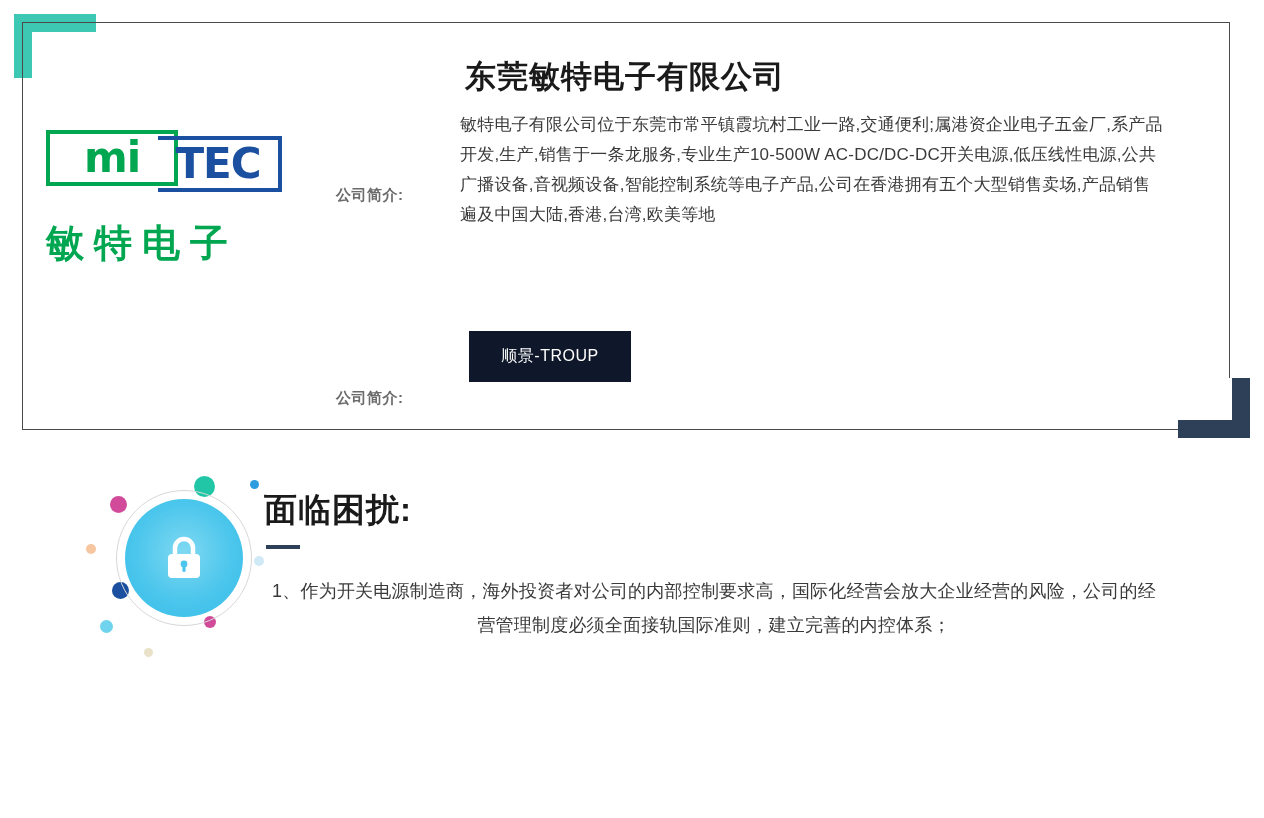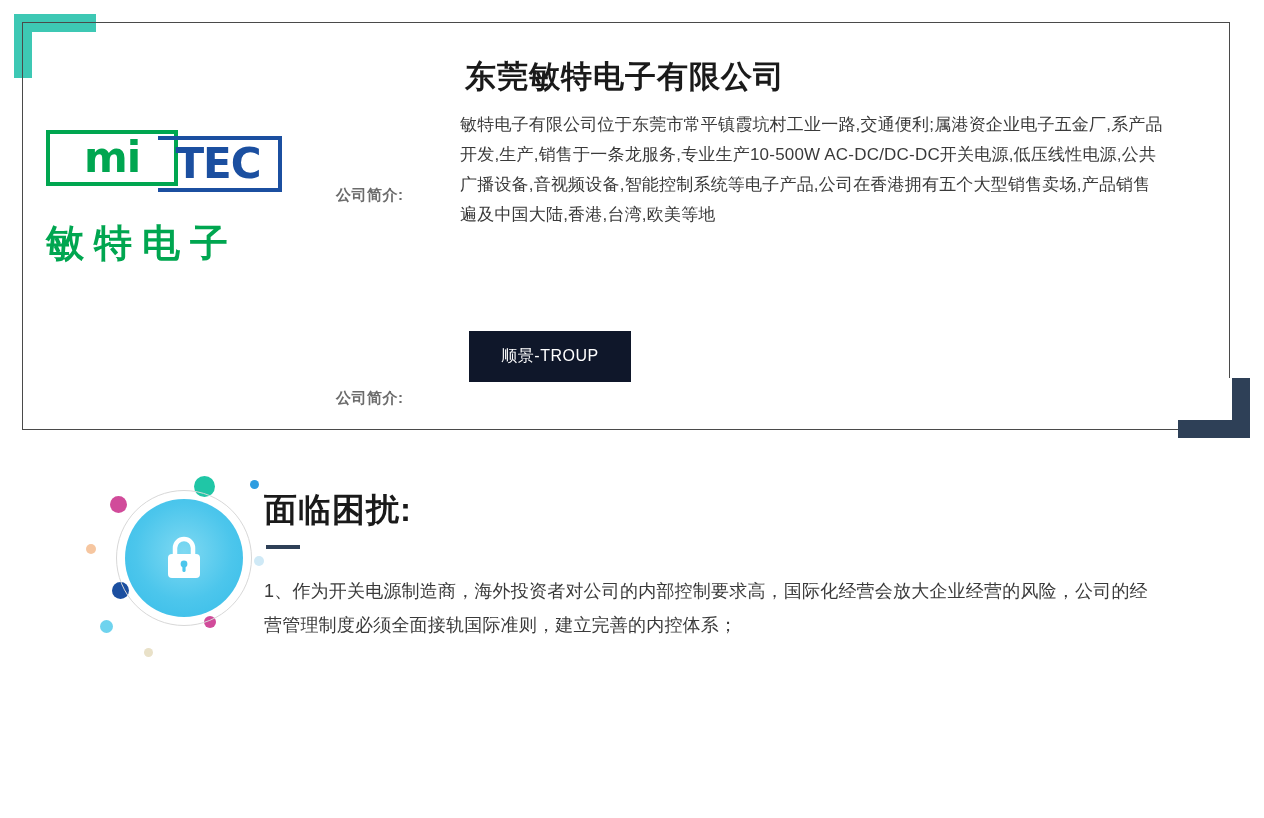--- a/index.html
+++ b/index.html
@@ -249,20 +249,21 @@
     left: 264px;
     top: 122px;
     width: 900px;
     font-size: 18px;
     line-height: 34px;
     color: #3a3a3a;
     letter-spacing: 0.2px;
   }
   .body-text p {
     margin: 0;
+    text-align: center;
   }
 </style>
 </head>
 <body>
 
 <div class="card-wrap">
 
   <div class="corner-tl"></div>
   <div class="corner-tl-inner"></div>
 

